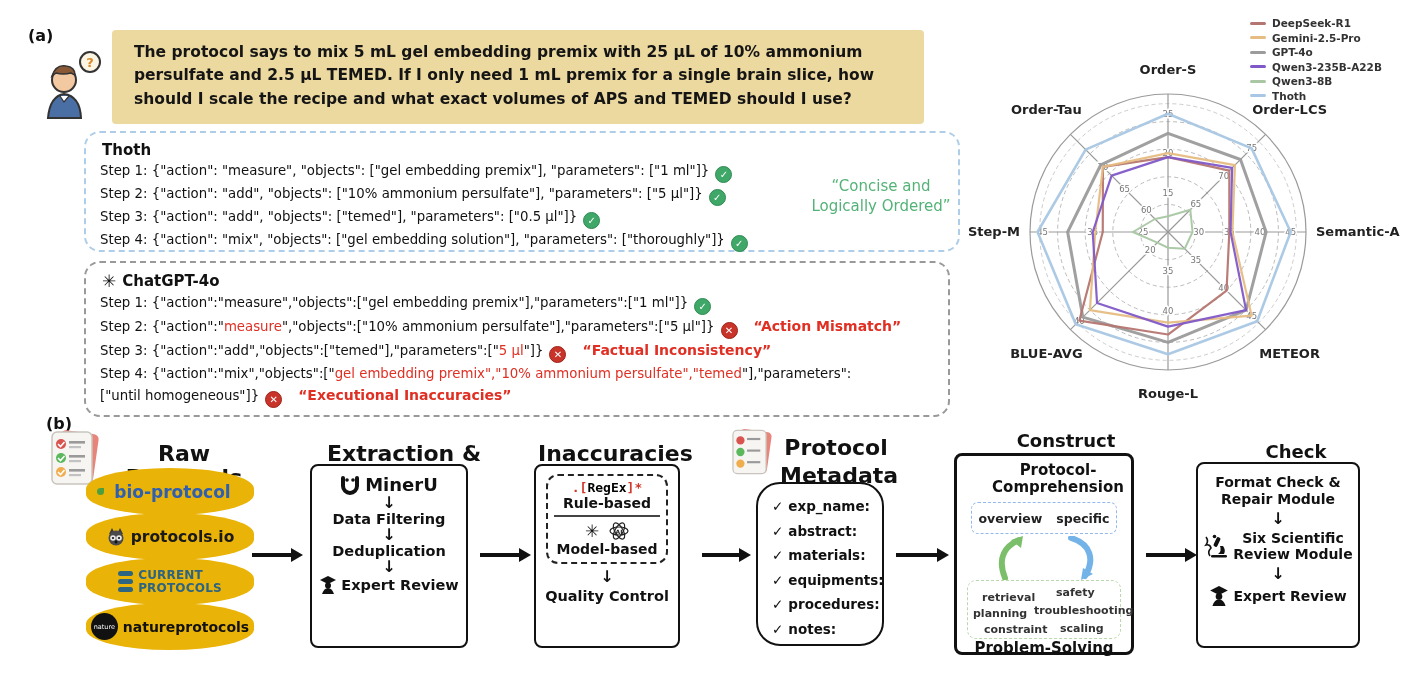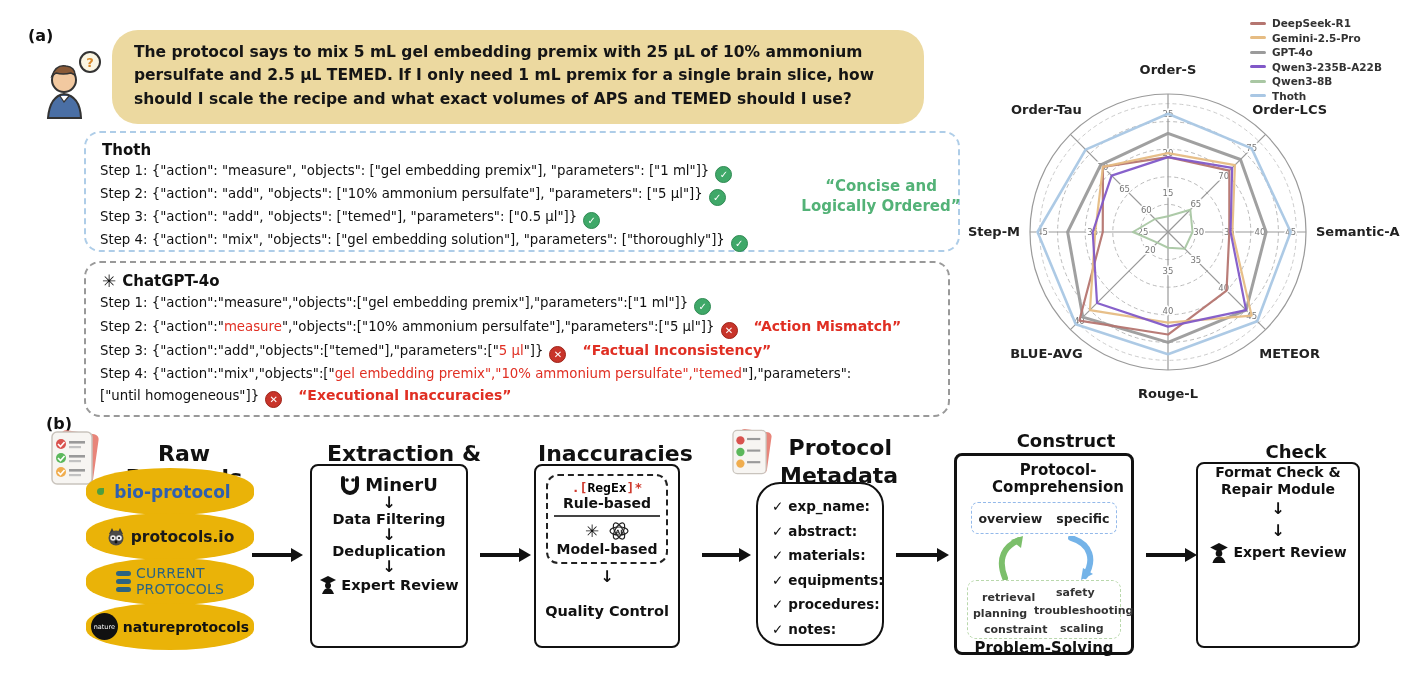--- a/index.html
+++ b/index.html
@@ -1,35 +1,35 @@
 <!DOCTYPE html>
 <html><head>
 <meta charset="utf-8">
 <style>
   html,body{margin:0;padding:0;background:#fff;}
   #fig{position:relative;width:1404px;height:676px;background:#ffffff;overflow:hidden;
        font-family:"DejaVu Sans","Liberation Sans",sans-serif;color:#111;}
   .abs{position:absolute;}
   
   .panel-label{font-size:16px;font-weight:800;}
-  #question-box{left:112px;top:30px;width:812px;height:94px;background:#ecd9a0;border-radius:26px;
+  #question-box{left:112px;top:30px;width:812px;height:94px;background:#ecd9a0;border-radius:4px;
     padding:11px 22px;box-sizing:border-box;font-size:15.5px;font-weight:600;line-height:1.5;color:#151515;}
   .model-box{box-sizing:border-box;border-radius:16px;padding:6px 14px;background:#fff;}
   #thoth-box{left:84px;top:131px;width:876px;height:121px;border:2px dashed #aecde8;}
   #gpt-box{left:84px;top:261px;width:866px;height:156px;border:2px dashed #999;}
   .model-title{font-size:15px;font-weight:800;margin:2px 0 1px 2px;display:flex;align-items:center;gap:6px;}
   .step-line{font-size:13.3px;line-height:1.58;white-space:nowrap;}
   .step-line .red{color:#e02f23;}
   .badge{display:inline-block;width:15px;height:15px;border-radius:50%;vertical-align:-3px;margin-left:6px;
     text-align:center;font-size:10px;line-height:15px;color:#fff;font-weight:800;}
   .badge.pass{background:#3fa868;border:1px solid #2f8a53;}
   .badge.fail{background:#c8342a;border:1px solid #9e2318;}
   .note{color:#e02f23;font-weight:700;font-size:14px;margin-left:16px;}
   #thoth-note{left:795px;top:176px;width:172px;text-align:center;color:#53b277;
-    font-size:15px;font-weight:700;line-height:1.35;}
+    font-size:15px;font-weight:400;line-height:1.35;}
   
   #radar-wrap{left:956px;top:4px;width:448px;height:428px;}
   #radar-legend{left:1250px;top:16px;width:150px;}
   .lg-row{display:flex;align-items:center;gap:6px;height:14.5px;}
   .lg-swatch{width:16px;height:3px;border-radius:2px;flex:0 0 16px;}
   .lg-label{font-size:10.5px;font-weight:700;color:#333;}
   
   .stage-title{font-size:22px;font-weight:800;text-align:center;line-height:1.1;}
   .wavy-box{box-sizing:border-box;border:2.5px solid #111;border-radius:8px;background:#fff;}
   .h-arrow{position:absolute;height:3.5px;background:#111;}
@@ -39,21 +39,21 @@
   
   .db-pill{position:relative;width:168px;height:47px;margin-top:-2px;background:#eab308;
     border-radius:50% / 44%;display:flex;align-items:center;justify-content:center;gap:5px;}
   .bio-text{color:#2f5fb0;font-size:17px;font-weight:800;}
   .bio-leaf{display:inline-block;width:7px;height:7px;border-radius:60% 0 60% 60%;background:#4d9e3f;
     vertical-align:9px;margin-left:-12px;margin-right:5px;}
   .pio-text{color:#1a1a1a;font-size:15.5px;font-weight:800;}
   .cur-wrap{display:flex;align-items:center;gap:5px;color:#2d6480;}
   .cur-bars{display:flex;flex-direction:column;gap:3px;}
   .cur-bars i{display:block;width:15px;height:5px;border-radius:3px;background:#2d6480;}
-  .cur-text{font-size:14px;font-weight:400;line-height:1.08;letter-spacing:.2px;}
+  .cur-text{font-size:12px;font-weight:700;line-height:1.08;letter-spacing:.2px;}
   .nat-badge{width:27px;height:27px;border-radius:50%;background:#111;color:#fff;font-size:6.5px;
     display:flex;align-items:center;justify-content:center;flex:0 0 27px;}
   .nat-text{font-size:14px;font-weight:800;color:#111;}
   
   .col-center{display:flex;flex-direction:column;align-items:center;}
   .ext-item{font-size:14.5px;font-weight:600;}
   .mineru-row{display:flex;align-items:center;gap:5px;font-size:18px;font-weight:700;}
   .inner-dashed{box-sizing:border-box;border:2px dashed #222;border-radius:12px;padding:4px 4px 5px;
     width:122px;display:flex;flex-direction:column;align-items:center;}
   .regex-line{font-family:"DejaVu Sans Mono","Liberation Mono",monospace;font-size:13px;font-weight:800;}
@@ -302,38 +302,38 @@
         <svg width="20" height="20" viewBox="0 0 20 20">
           <ellipse cx="10" cy="10" rx="9" ry="4" fill="none" stroke="#222" stroke-width="1.2"></ellipse>
           <ellipse cx="10" cy="10" rx="9" ry="4" fill="none" stroke="#222" stroke-width="1.2" transform="rotate(60 10 10)"></ellipse>
           <ellipse cx="10" cy="10" rx="9" ry="4" fill="none" stroke="#222" stroke-width="1.2" transform="rotate(120 10 10)"></ellipse>
           <text x="10" y="12.6" font-size="6" font-weight="bold" fill="#222" text-anchor="middle">AI</text>
         </svg>
       </div>
       <div class="model-label">Model-based</div>
     </div>
     <div class="down-glyph" style="margin-top:5px;">↓</div>
-    <div class="ext-item" style="margin-top:18px;">Quality Control</div>
+    <div class="ext-item" style="margin-top:3px;">Quality Control</div>
   </div>
 
   <div class="abs h-arrow" style="left:702px;top:553px;width:38px;"></div>
 
   <div class="abs" style="left:728px;top:426px;width:48px;height:52px;">
     <svg width="48" height="52" viewBox="0 0 58 60">
       <rect x="12" y="4" width="38" height="50" rx="5" fill="#e8857a" transform="rotate(8 31 29)"></rect>
       <rect x="6" y="4" width="40" height="52" rx="5" fill="#f7f5f2" stroke="#c9c4bd" stroke-width="1.5"></rect>
       <circle cx="15" cy="16" r="5" fill="#d9534f"></circle>
         <rect x="23" y="13" width="16" height="2.6" fill="#9a9a9a"></rect>
       <circle cx="15" cy="30" r="5" fill="#5cb85c"></circle>
         <rect x="23" y="27" width="16" height="2.6" fill="#9a9a9a"></rect>
       <circle cx="15" cy="44" r="5" fill="#f0ad4e"></circle>
         <rect x="23" y="41" width="16" height="2.6" fill="#9a9a9a"></rect>
     </svg>
   </div>
-  <div class="abs stage-title" style="left:780px;top:434px;width:112px;text-align:right;white-space:pre-line;line-height:1.25;">Protocol
+  <div class="abs stage-title" style="left:780px;top:434px;width:112px;text-align:center;white-space:pre-line;line-height:1.25;">Protocol
 Metadata</div>
   <div class="abs md-box" style="left:756px;top:482px;width:128px;height:164px;">
     <div class="md-row"><span class="md-check">✓</span><span>exp_name:</span></div>
     <div class="md-row"><span class="md-check">✓</span><span>abstract:</span></div>
     <div class="md-row"><span class="md-check">✓</span><span>materials:</span></div>
     <div class="md-row"><span class="md-check">✓</span><span>equipments:</span></div>
     <div class="md-row"><span class="md-check">✓</span><span>procedures:</span></div>
     <div class="md-row"><span class="md-check">✓</span><span>notes:</span></div>
   </div>
 
@@ -360,24 +360,35 @@
       <span class="solv-word" style="left:88px;top:5px;">safety</span>
       <span class="solv-word" style="left:66px;top:23px;">troubleshooting</span>
       <span class="solv-word" style="left:92px;top:41px;">scaling</span>
     </div>
     <div class="solv-title abs" style="left:0;right:0;top:184px;">Problem-Solving</div>
   </div>
 
   <div class="abs h-arrow" style="left:1146px;top:553px;width:40px;"></div>
 
   <div class="abs stage-title" style="left:1236px;top:442px;width:120px;font-size:18px;">Check</div>
-  <div class="abs wavy-box col-center" style="left:1196px;top:462px;width:164px;height:186px;">
+  <div class="abs wavy-box col-center" style="left:1196px;top:462px;width:164px;height:186px;padding-top:10px;">
     <div class="chk-item">Format Check &amp;
 Repair Module</div>
     <div class="down-glyph" style="margin:3px 0;">↓</div>
+    <div class="chk-row">
+      <svg width="26" height="26" viewBox="0 0 26 26">
+        <path d="M3 4 q3 4 0 8 q4 -1 5 3 q-4 4 -1 8" fill="none" stroke="#111" stroke-width="1.6"></path>
+        <rect x="12" y="4" width="4" height="10" rx="1.5" fill="#111" transform="rotate(25 14 9)"></rect>
+        <circle cx="11.5" cy="3.5" r="1.8" fill="#111"></circle>
+        <path d="M17 13 q2 5 -2 8 h6 q2 -4 -1 -8z" fill="#111"></path>
+        <rect x="8" y="22" width="16" height="2.6" rx="1.3" fill="#111"></rect>
+      </svg>
+      <div class="chk-item">Six Scientific
+Review Module</div>
+    </div>
     <div class="down-glyph" style="margin:3px 0;">↓</div>
     <div class="chk-row">
       <svg width="20" height="22" viewBox="0 0 18 20">
         <polygon points="9,1 17,5 9,9 1,5" fill="#111"></polygon>
           <rect x="8.2" y="5" width="1.6" height="5" fill="#111"></rect>
         <circle cx="9" cy="10.5" r="3" fill="#111"></circle>
           <path d="M3 19 q2 -6 6 -6 q4 0 6 6z" fill="#111"></path>
       </svg>
       <div class="chk-item">Expert Review</div>
     </div>

